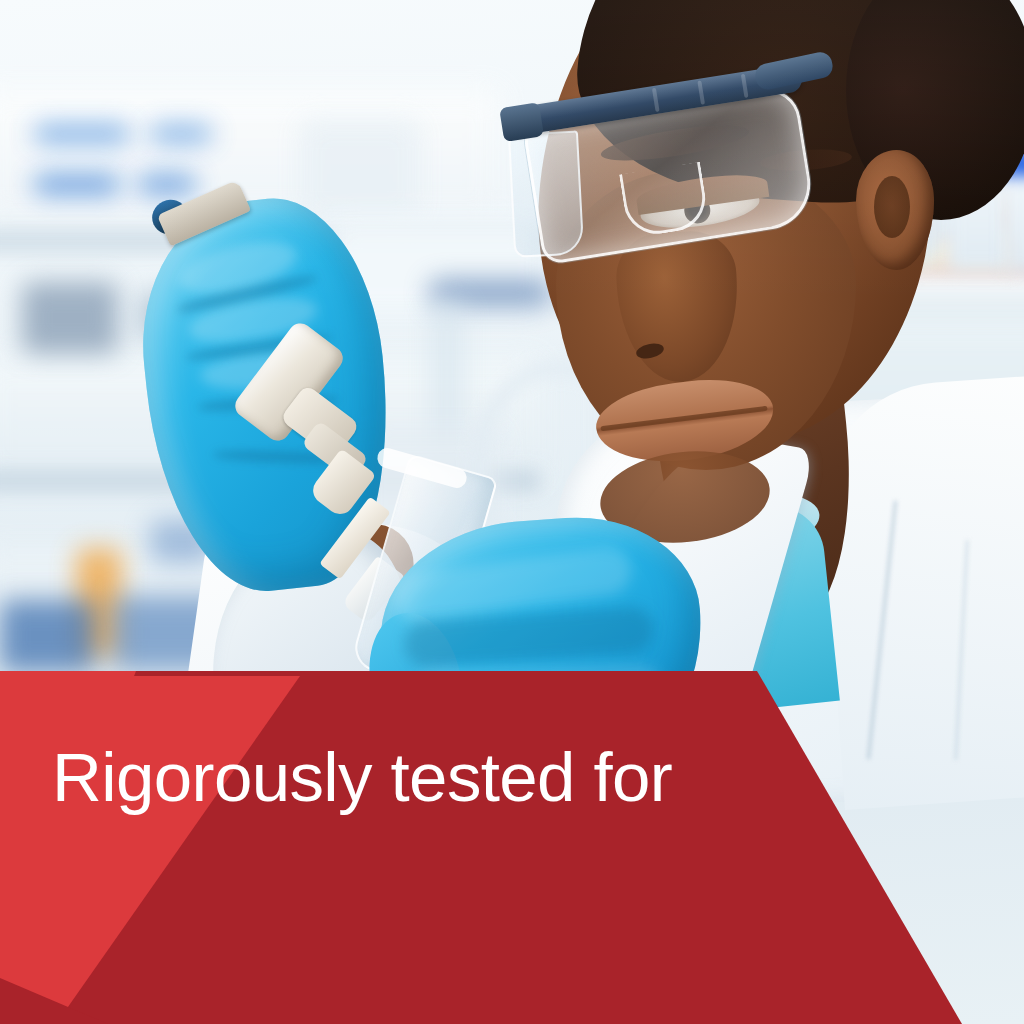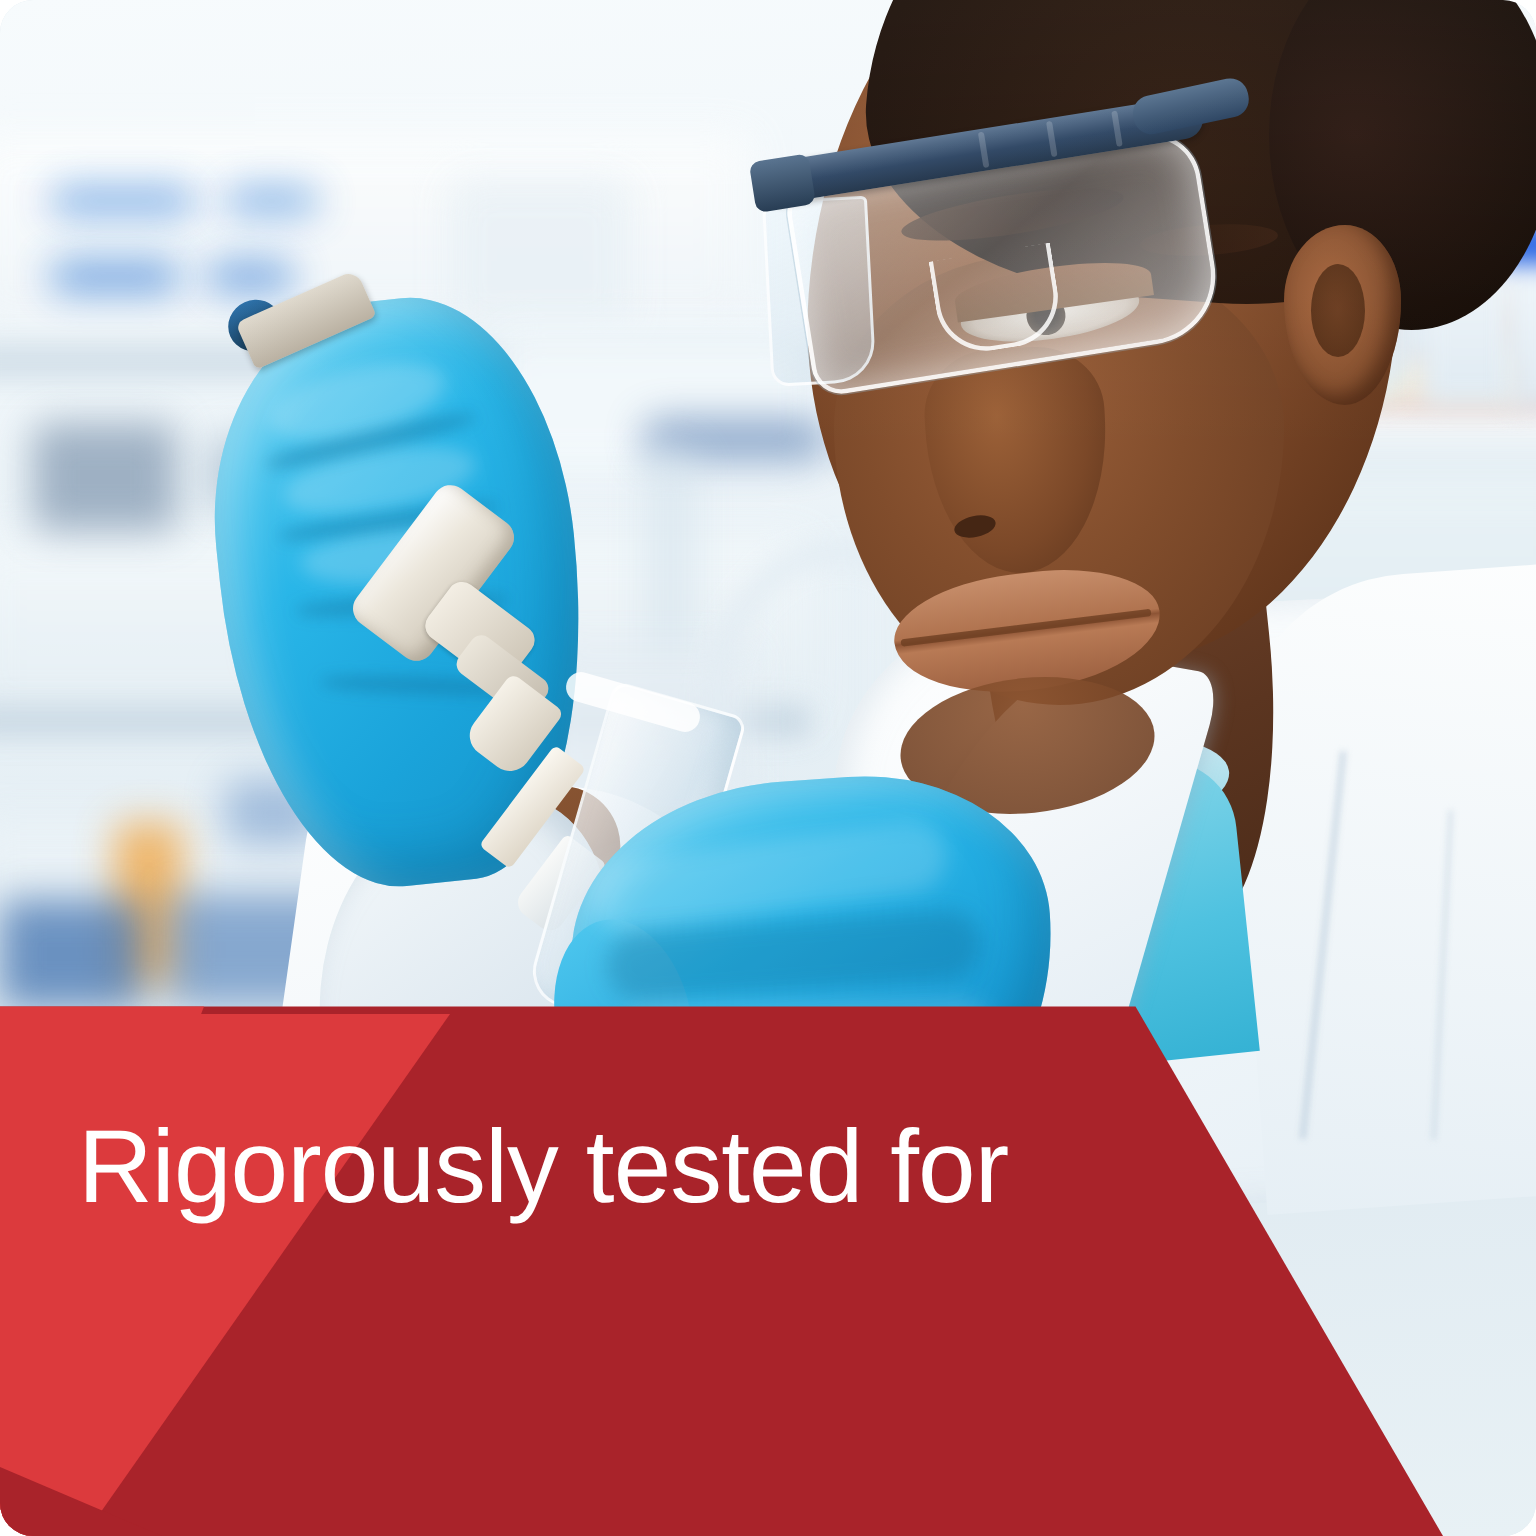--- a/index.html
+++ b/index.html
@@ -3,21 +3,20 @@
 <meta charset="utf-8">
 <style>
   html,body{margin:0;padding:0;background:#fff;}
   body{font-family:"Liberation Sans","DejaVu Sans",sans-serif;}
 
   #stage{
     position:relative;
     width:1024px;height:1024px;
     overflow:hidden;
     background:#dfe9ef;
-    border-radius:22px;
   }
 
   
   .photo{position:absolute;inset:0;overflow:hidden;}
 
   .bg-base{
     position:absolute;inset:0;
     background:
       linear-gradient(175deg,#f7fbfd 0%,#eef5f9 28%,#e4eef4 52%,#dfeaf1 70%,#e8f1f5 100%);
   }

